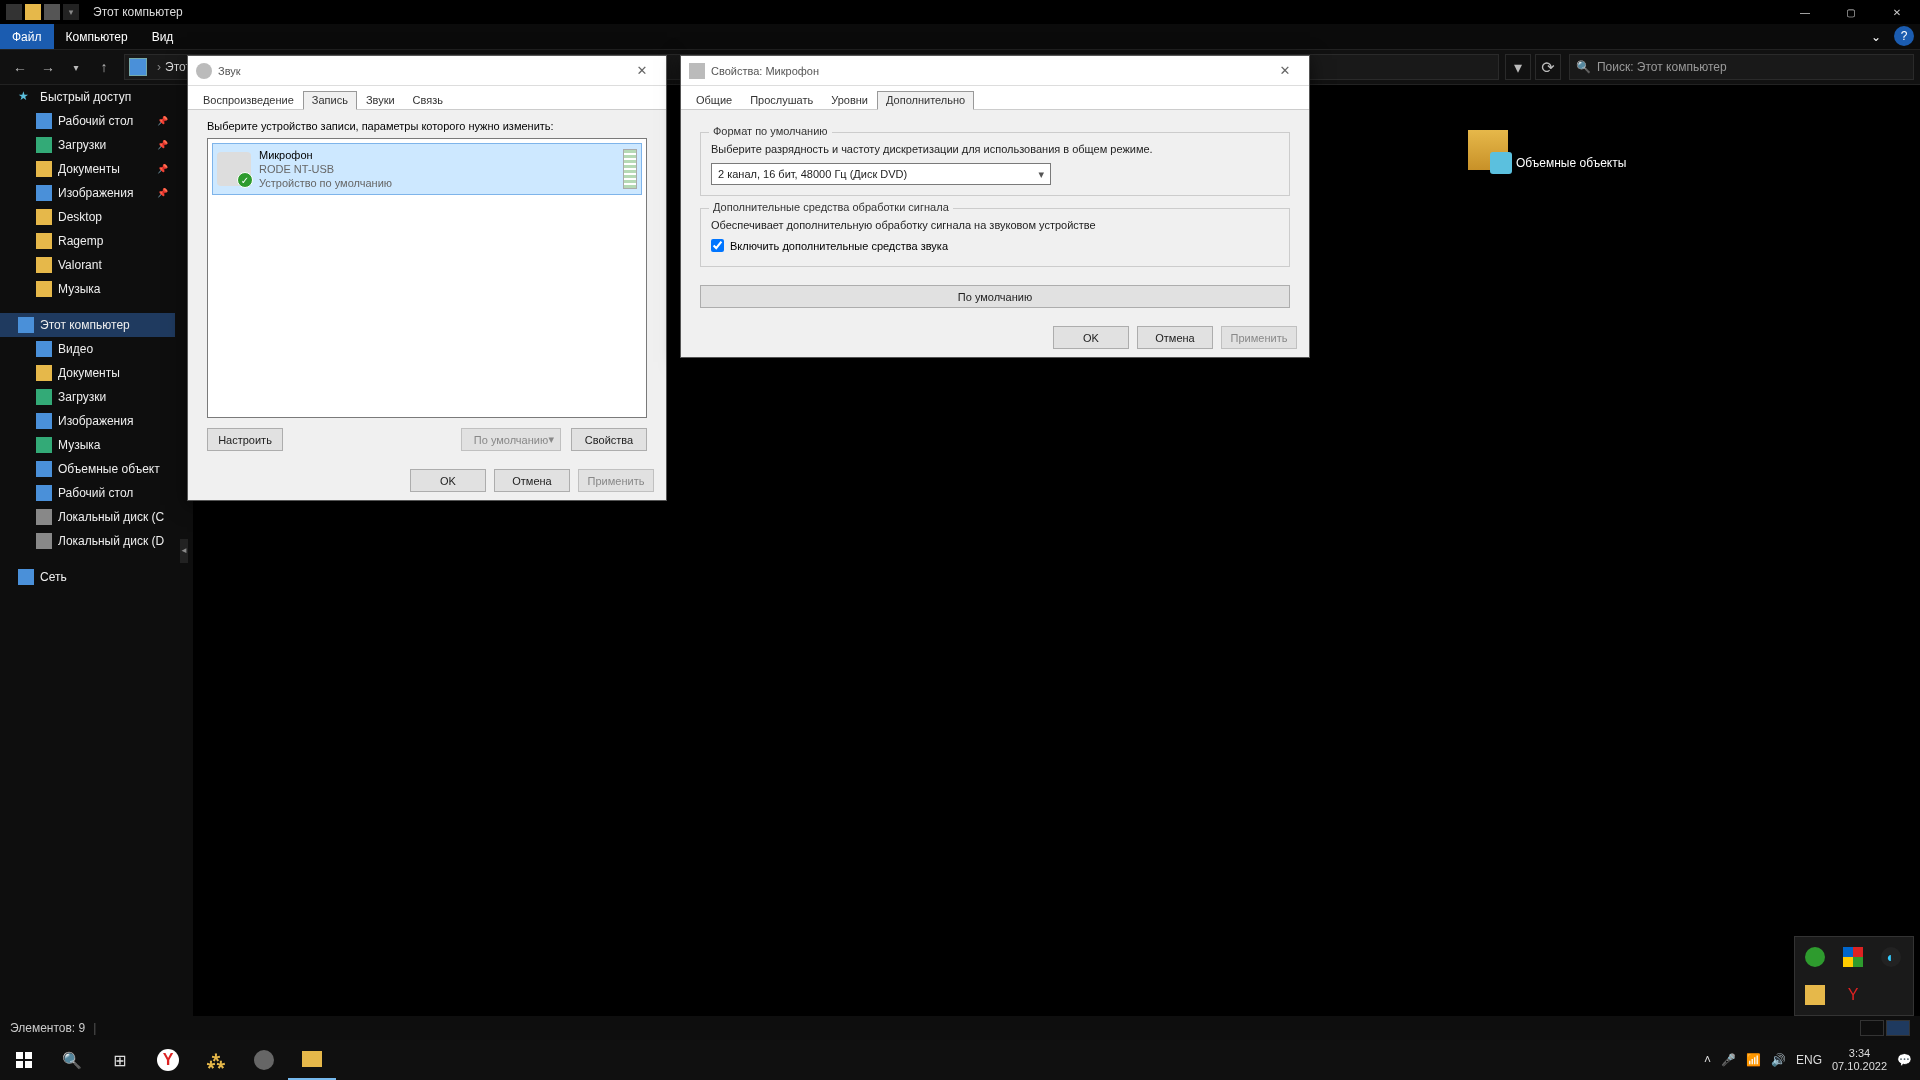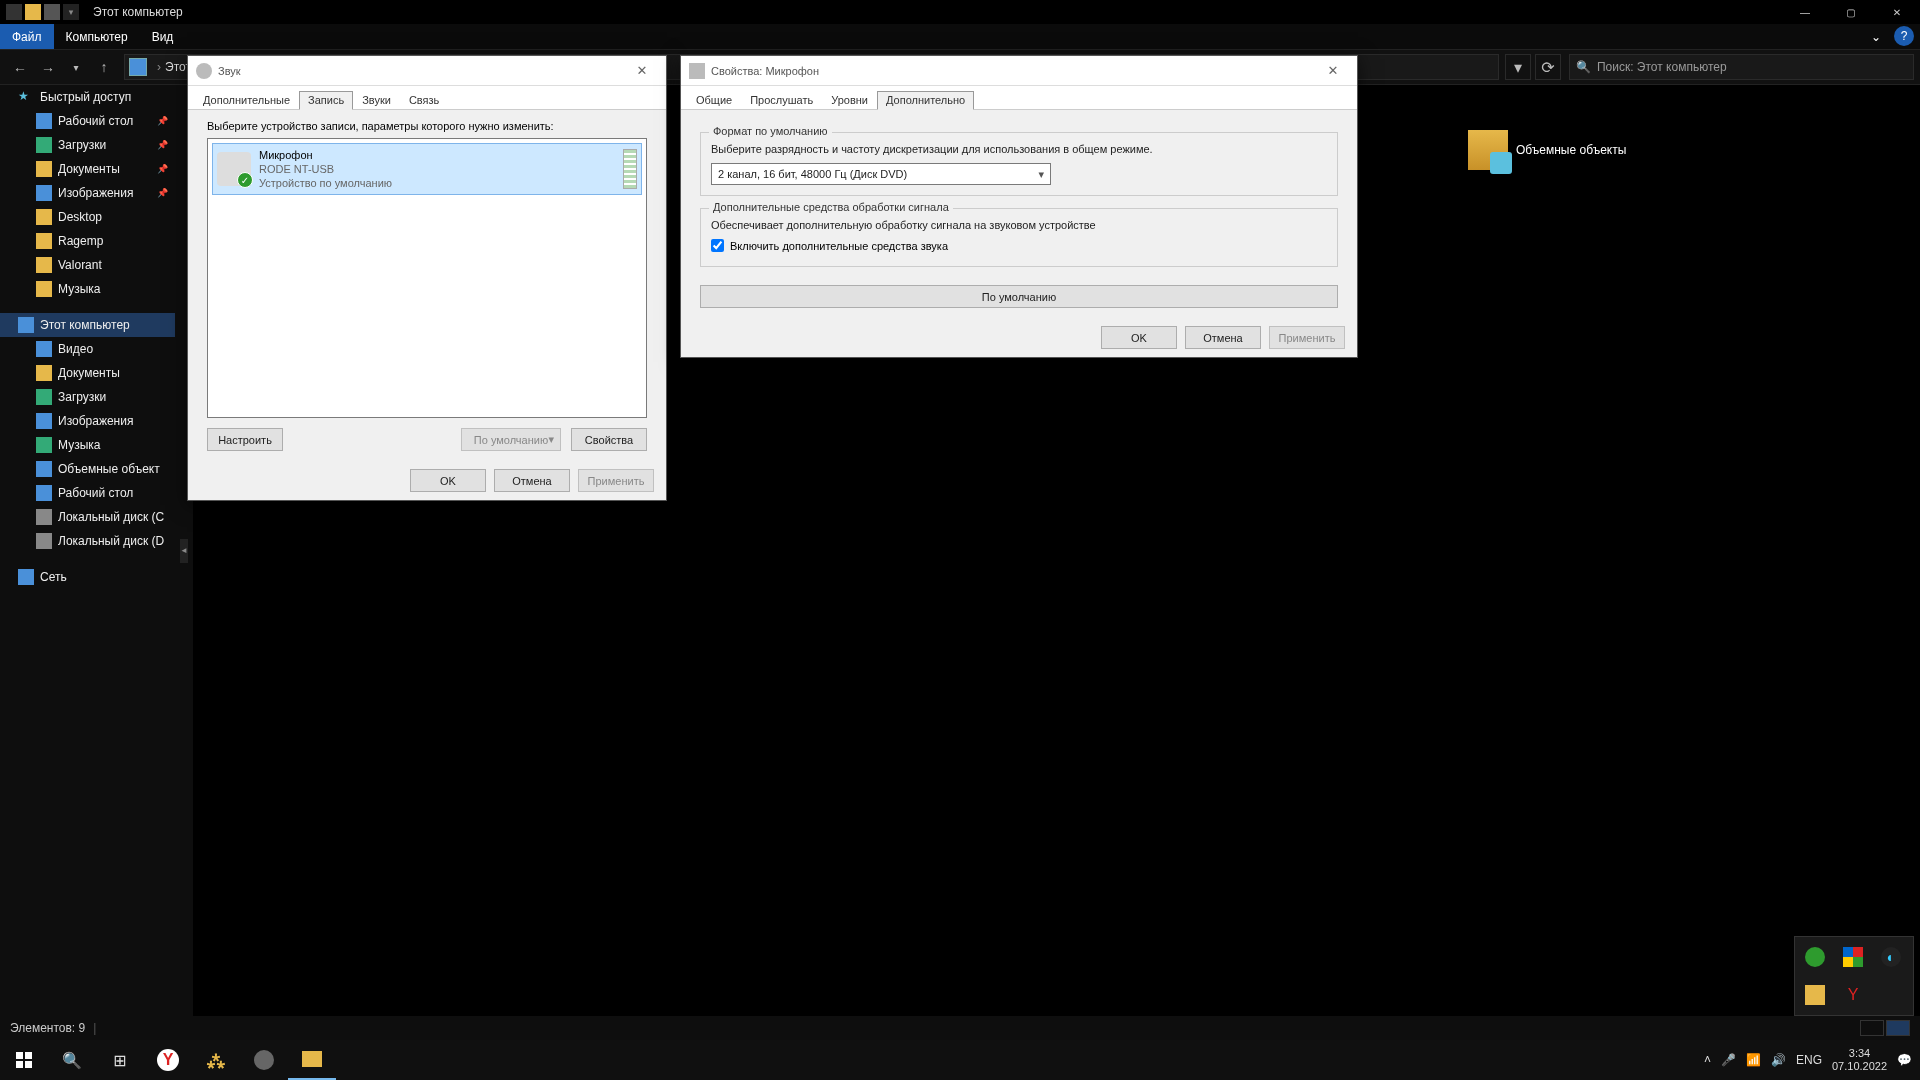--- a/index.html
+++ b/index.html
@@ -28,21 +28,21 @@
 .body{display:flex;height:calc(100% - 24px - 25px - 36px - 24px - 40px)}
 .sidebar{width:175px;background:#0e0e0e;font-size:12px;color:#eee;overflow:hidden}
 .side-item{display:flex;align-items:center;height:24px;padding-left:18px}
 .side-item.indent{padding-left:36px}
 .side-item.sel{background:#1f3a5f}
 .side-item .sicon{width:16px;height:16px;margin-right:6px}
 .side-sep{height:12px}
 .expander{width:18px;background:#0e0e0e;display:flex;align-items:center;justify-content:center}
 .expander .chev{width:8px;height:24px;background:#222;color:#888;font-size:8px;display:flex;align-items:center;justify-content:center}
 .content{flex:1;background:#000;position:relative;color:#fff;font-size:12px}
-.content .folder-item{position:absolute;display:flex;align-items:center}
+.content .folder-item{position:absolute;display:flex;align-items:flex-end}
 .content .folder-item .ficon{width:40px;height:40px;margin-right:8px}
 .statusbar{height:24px;background:#0e0e0e;color:#ccc;font-size:12px;display:flex;align-items:center;padding:8px 10px}
 .statusbar .sspacer{flex:1}
 .statusbar .vbtn{width:24px;height:16px;border:1px solid #333;margin-left:2px}
 .taskbar{height:40px;background:#101010;display:flex;align-items:center}
 .taskbar .tbtn{width:48px;height:40px;display:flex;align-items:center;justify-content:center;color:#ddd}
 .taskbar .tspacer{flex:1}
 .taskbar .tray{display:flex;align-items:center;gap:10px;padding-right:8px;color:#ddd;font-size:12px}
 .taskbar .clock{text-align:center;font-size:11px;line-height:13px}
 
@@ -292,21 +292,21 @@
 </div>
 
 <div class="dialog" style="left:187px;top:55px;width:480px">
   <div class="dlg-title">
     <span class="dicon" style="background:#bbb;border-radius:50%"></span>
     <span class="dtext">Звук</span>
     <div class="dspacer"></div>
     <div class="dclose">✕</div>
   </div>
   <div class="tabs">
-    <div class="tab">Дополнительные</div>
+    <div class="tab">Воспроизведение</div>
     <div class="tab active">Запись</div>
     <div class="tab">Звуки</div>
     <div class="tab">Связь</div>
   </div>
   <div class="dlg-body">
     <div>Выберите устройство записи, параметры которого нужно изменить:</div>
     <div class="devlist">
       <div class="devrow">
         <div class="devicon">
           <div class="mic"></div>
@@ -327,21 +327,21 @@
       <div class="btn">Свойства</div>
     </div>
   </div>
   <div class="dlg-buttons">
     <div class="btn">OK</div>
     <div class="btn">Отмена</div>
     <div class="btn disabled">Применить</div>
   </div>
 </div>
 
-<div class="dialog" style="left:680px;top:55px;width:678px">
+<div class="dialog" style="left:680px;top:55px;width:630px">
   <div class="dlg-title">
     <span class="dicon" style="background:#bbb"></span>
     <span class="dtext">Свойства: Микрофон</span>
     <div class="dspacer"></div>
     <div class="dclose">✕</div>
   </div>
   <div class="tabs">
     <div class="tab">Общие</div>
     <div class="tab">Прослушать</div>
     <div class="tab">Уровни</div>

